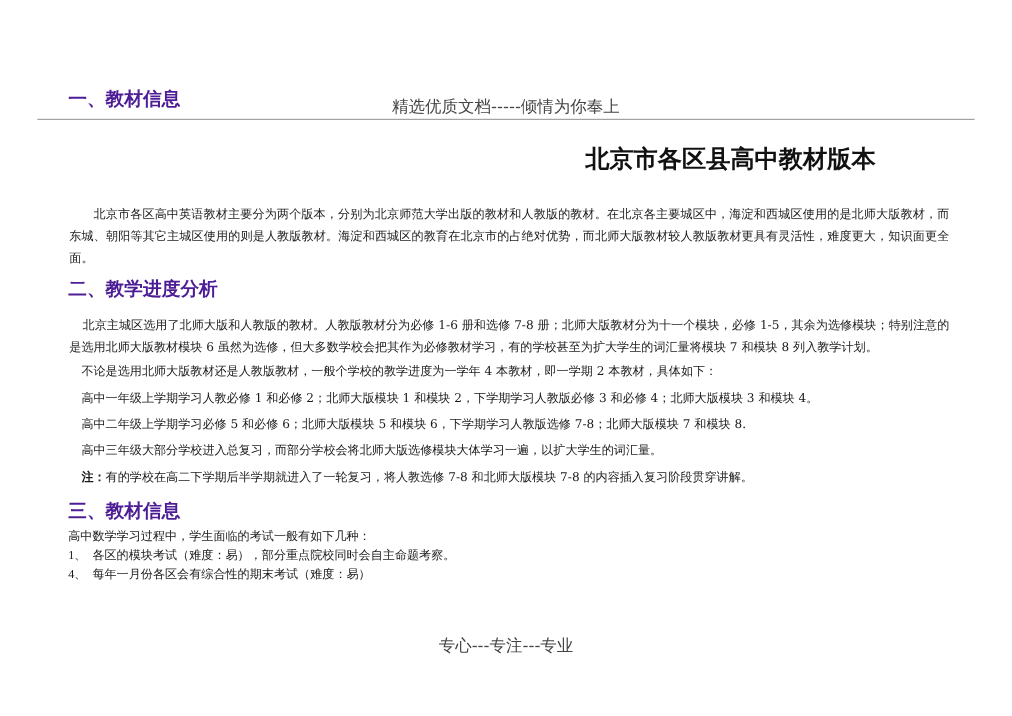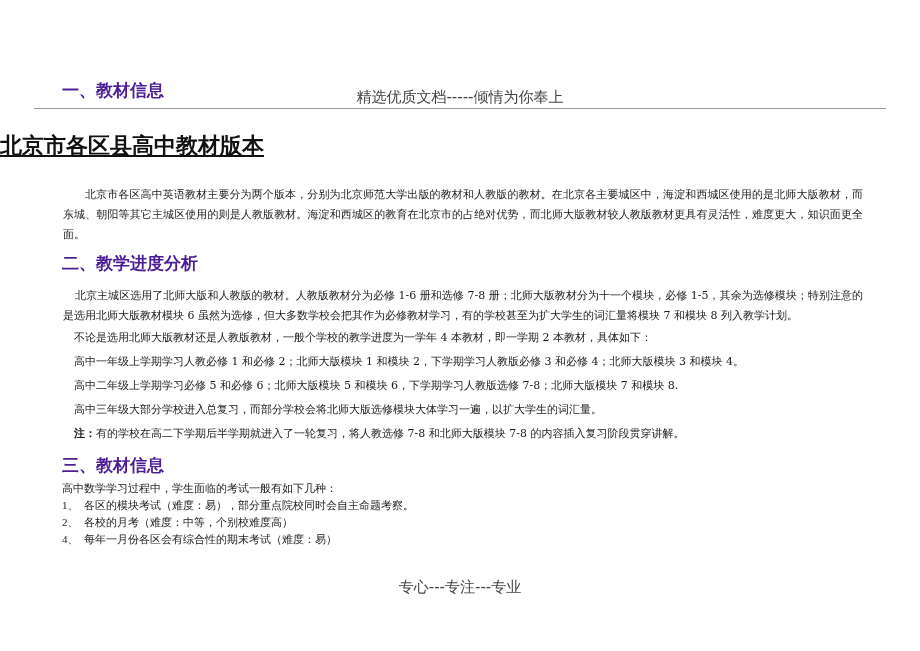--- a/index.html
+++ b/index.html
@@ -17,23 +17,23 @@
     margin-top: 42px;
   }
   .h1 {
     position: absolute; left: 62px;
     font-family: "DejaVu Sans", "Liberation Sans", sans-serif;
     font-weight: bold; font-size: 17px; color: #4c1d95; line-height: 20px;
     margin: 0;
   }
   .doc-title {
     position: absolute; left: 0; width: 796px; top: 132px;
-    text-align: left; font-size: 22px; font-weight: bold; color: #111;
+    text-align: right; font-size: 22px; font-weight: bold; color: #111;
     font-family: "DejaVu Sans", "Liberation Sans", sans-serif;
-    line-height: 28px; margin: 0; text-decoration: underline;
+    line-height: 28px; margin: 0;
   }
   .para {
     position: absolute; left: 62px; width: 800px;
     font-size: 11px; line-height: 20px; color: #1a1a1a; margin: 1px;
     text-align: justify;
   }
   .indent { text-indent: 22px; }
   .line {
     position: absolute; left: 74px; font-size: 11px; line-height: 16px;
     white-space: nowrap; margin: 0;
@@ -71,17 +71,16 @@
 <p class="line" style="top:354px">高中一年级上学期学习人教必修 1 和必修 2；北师大版模块 1 和模块 2，下学期学习人教版必修 3 和必修 4；北师大版模块 3 和模块 4。</p>
 <p class="line" style="top:378px">高中二年级上学期学习必修 5 和必修 6；北师大版模块 5 和模块 6，下学期学习人教版选修 7-8；北师大版模块 7 和模块 8.</p>
 <p class="line" style="top:402px">高中三年级大部分学校进入总复习，而部分学校会将北师大版选修模块大体学习一遍，以扩大学生的词汇量。</p>
 <p class="line" style="top:426px"><span class="note-label">注：</span><span>有的学校在高二下学期后半学期就进入了一轮复习，将人教选修 7-8 和北师大版模块 7-8 的内容插入复习阶段贯穿讲解。</span></p>
 
 <h2 class="h1" style="top:455px">三、教材信息</h2>
 
 <ul class="list">
   <li>高中数学学习过程中，学生面临的考试一般有如下几种：</li>
   <li><span class="num">1、</span><span>各区的模块考试（难度：易），部分重点院校同时会自主命题考察。</span></li>
-  <li><span class="num">2、</span><span>各校的月考（难度：中等，个别校难度高）</span></li>
   <li><span class="num">4、</span><span>每年一月份各区会有综合性的期末考试（难度：易）</span></li>
 </ul>
 
 <div class="page-footer">专心---专注---专业</div>
 
 </body></html>

